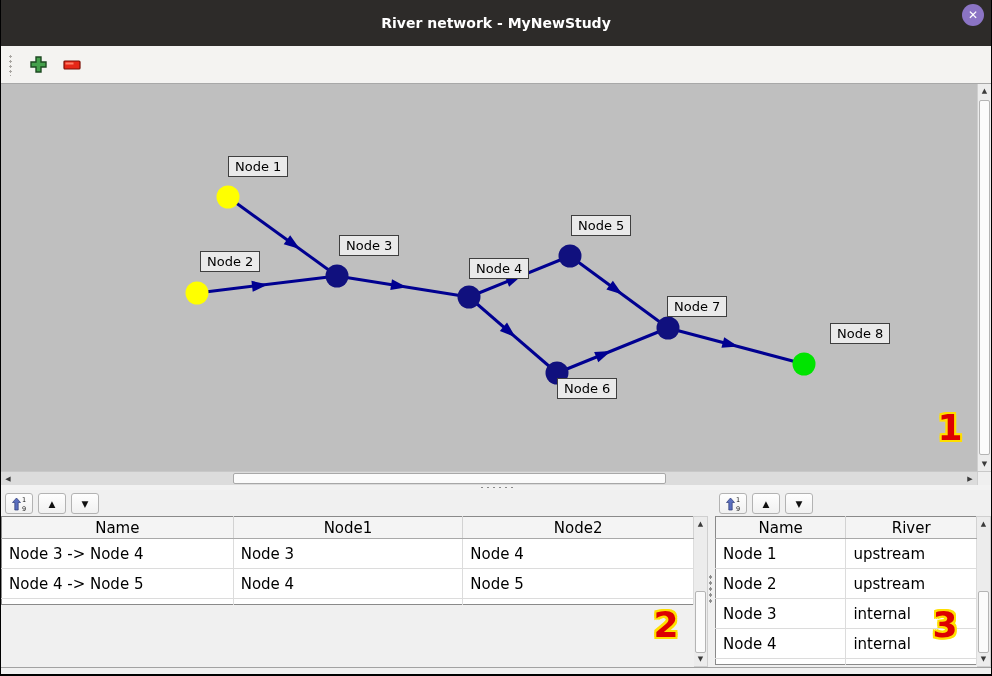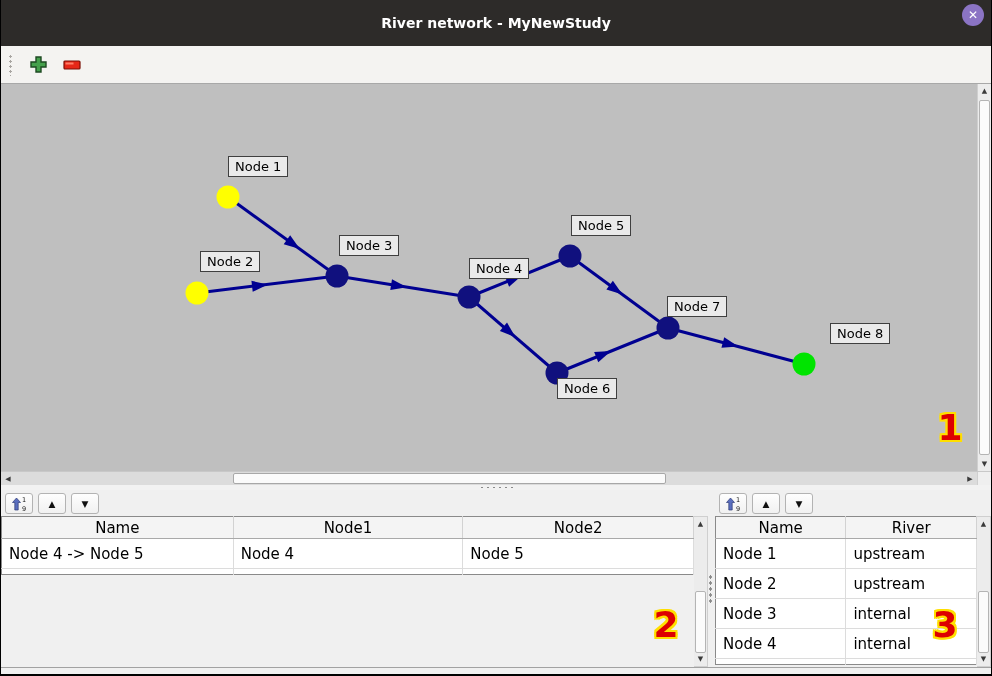--- a/index.html
+++ b/index.html
@@ -189,20 +189,25 @@
               </colgroup>
               <thead>
                 <tr>
                   <th>Name</th>
                   <th>Node1</th>
                   <th>Node2</th>
                 </tr>
               </thead>
               <tbody>
                 <tr>
+                  <td>Node 3 -&gt; Node 4</td>
+                  <td>Node 3</td>
+                  <td>Node 4</td>
+                </tr>
+                <tr>
                   <td>Node 4 -&gt; Node 5</td>
                   <td>Node 4</td>
                   <td>Node 5</td>
                 </tr>
                 <tr class="sliver">
                   <td></td>
                   <td></td>
                   <td></td>
                 </tr>
               </tbody>

